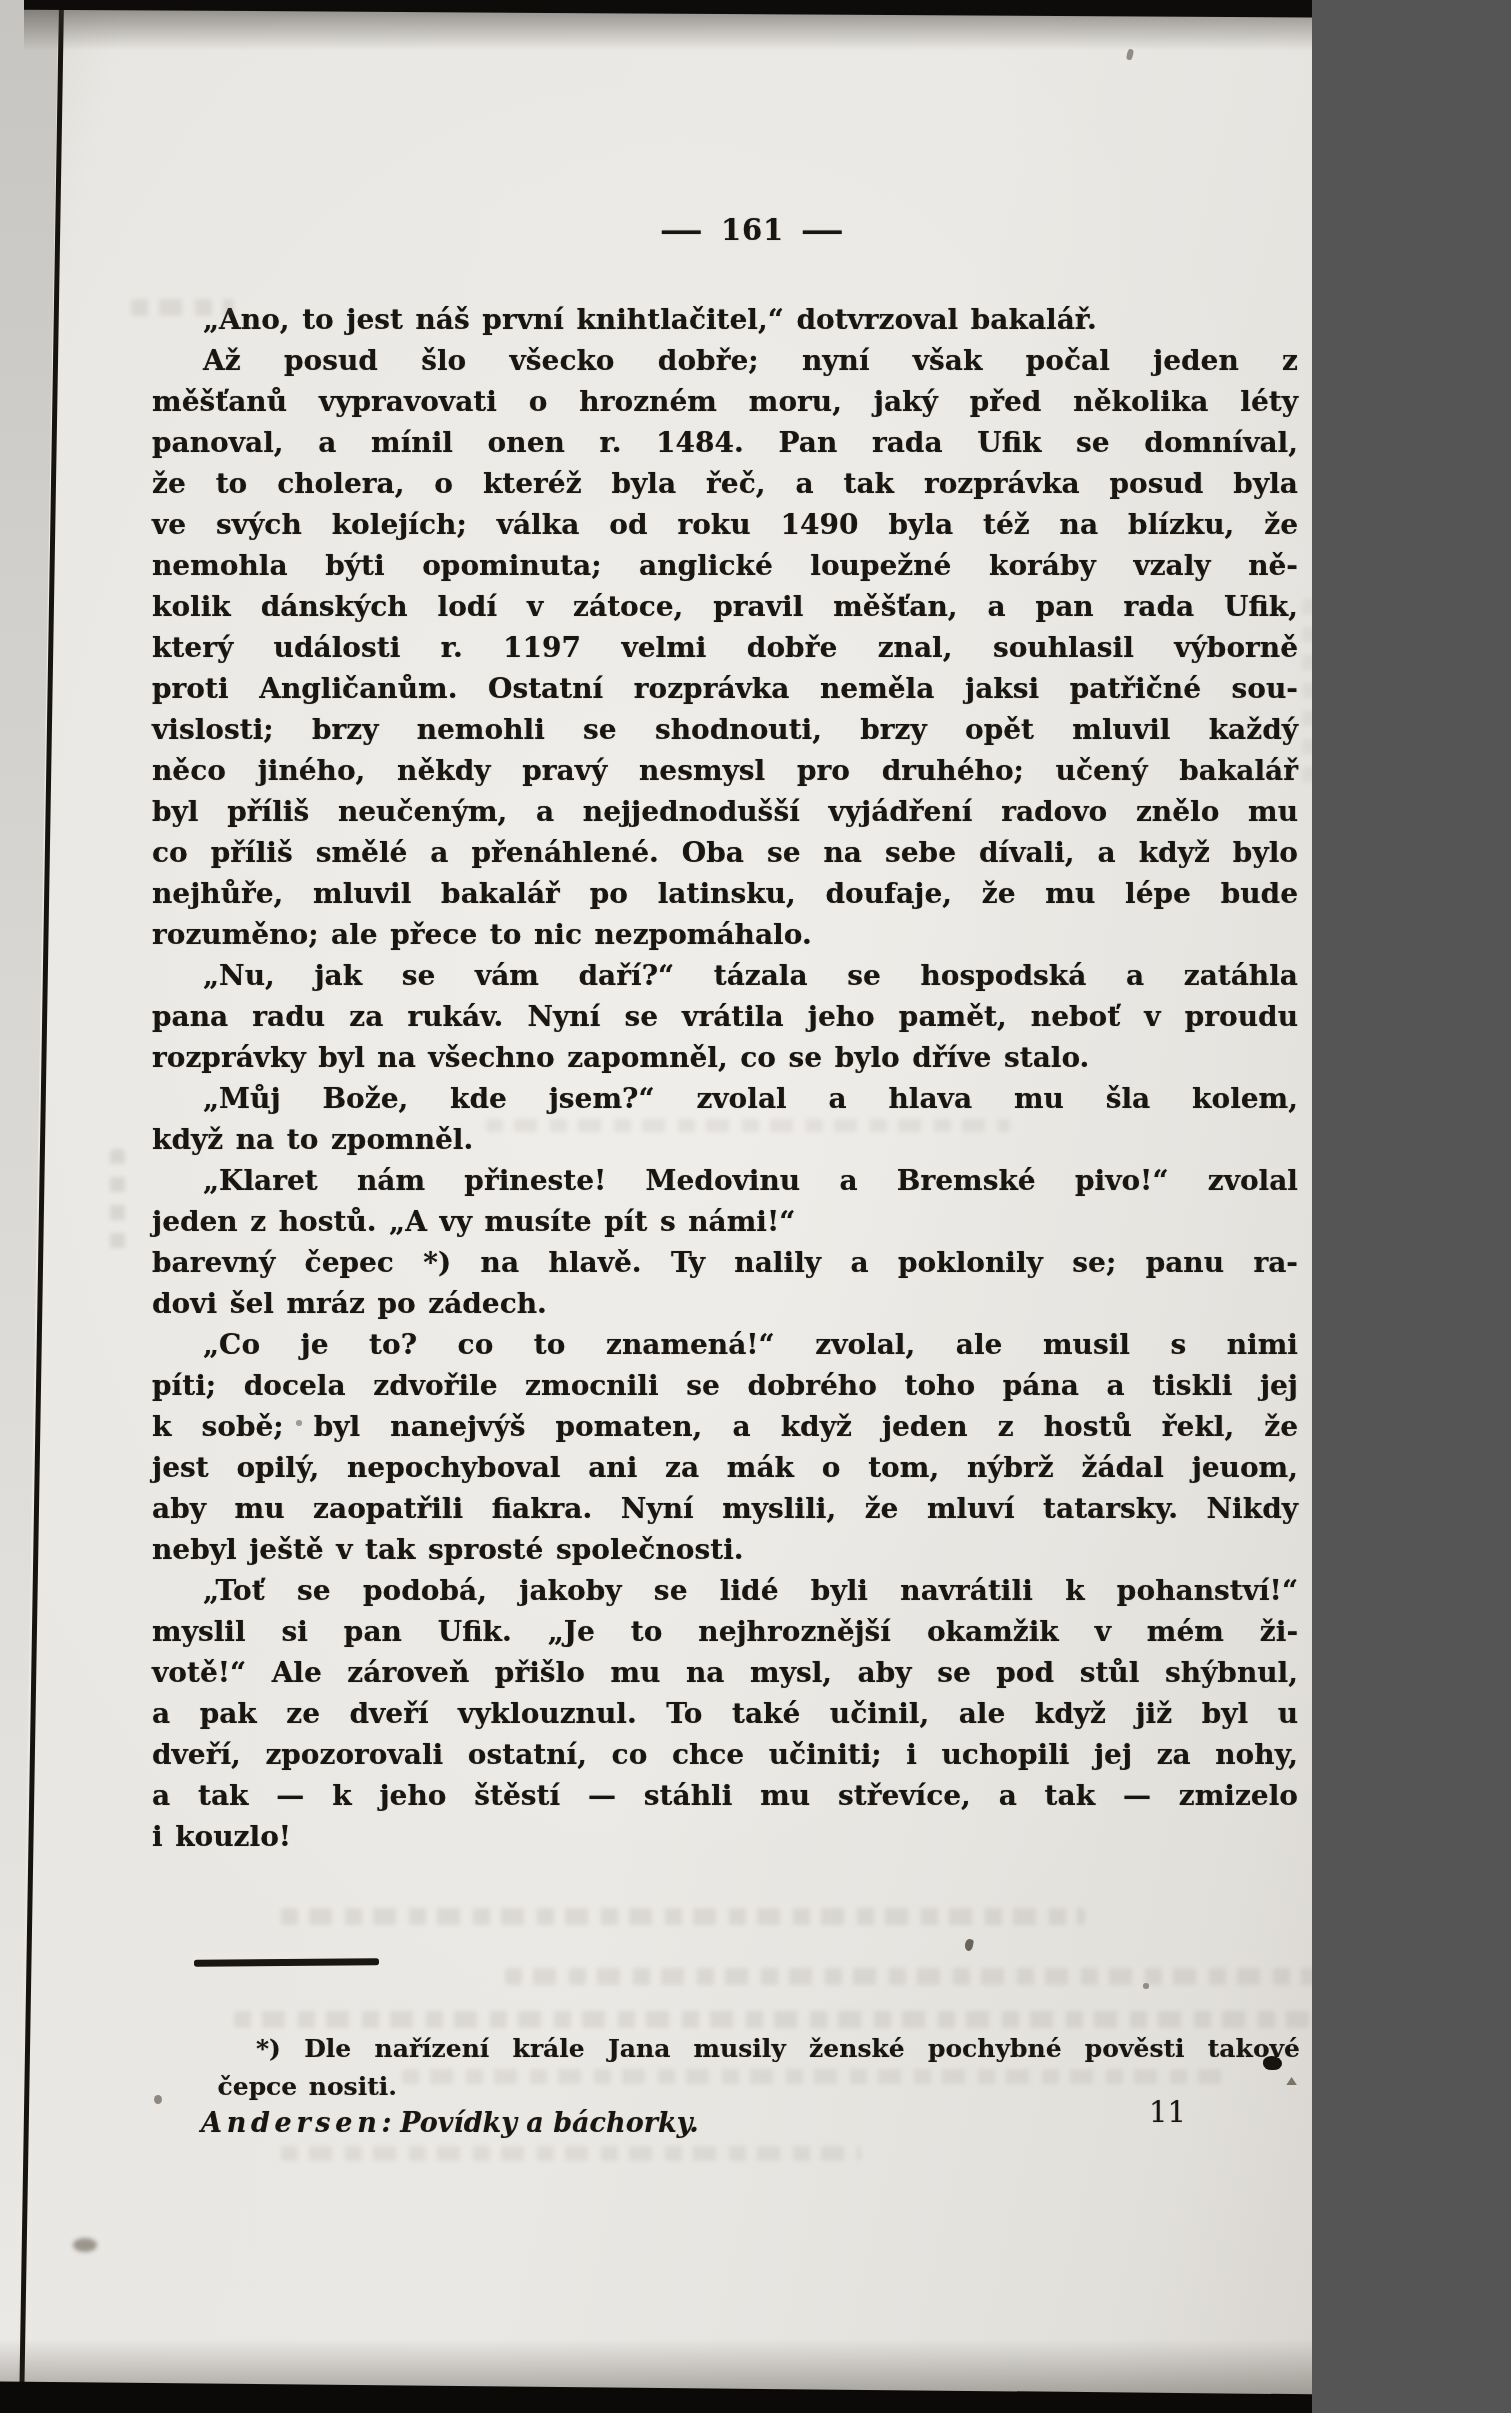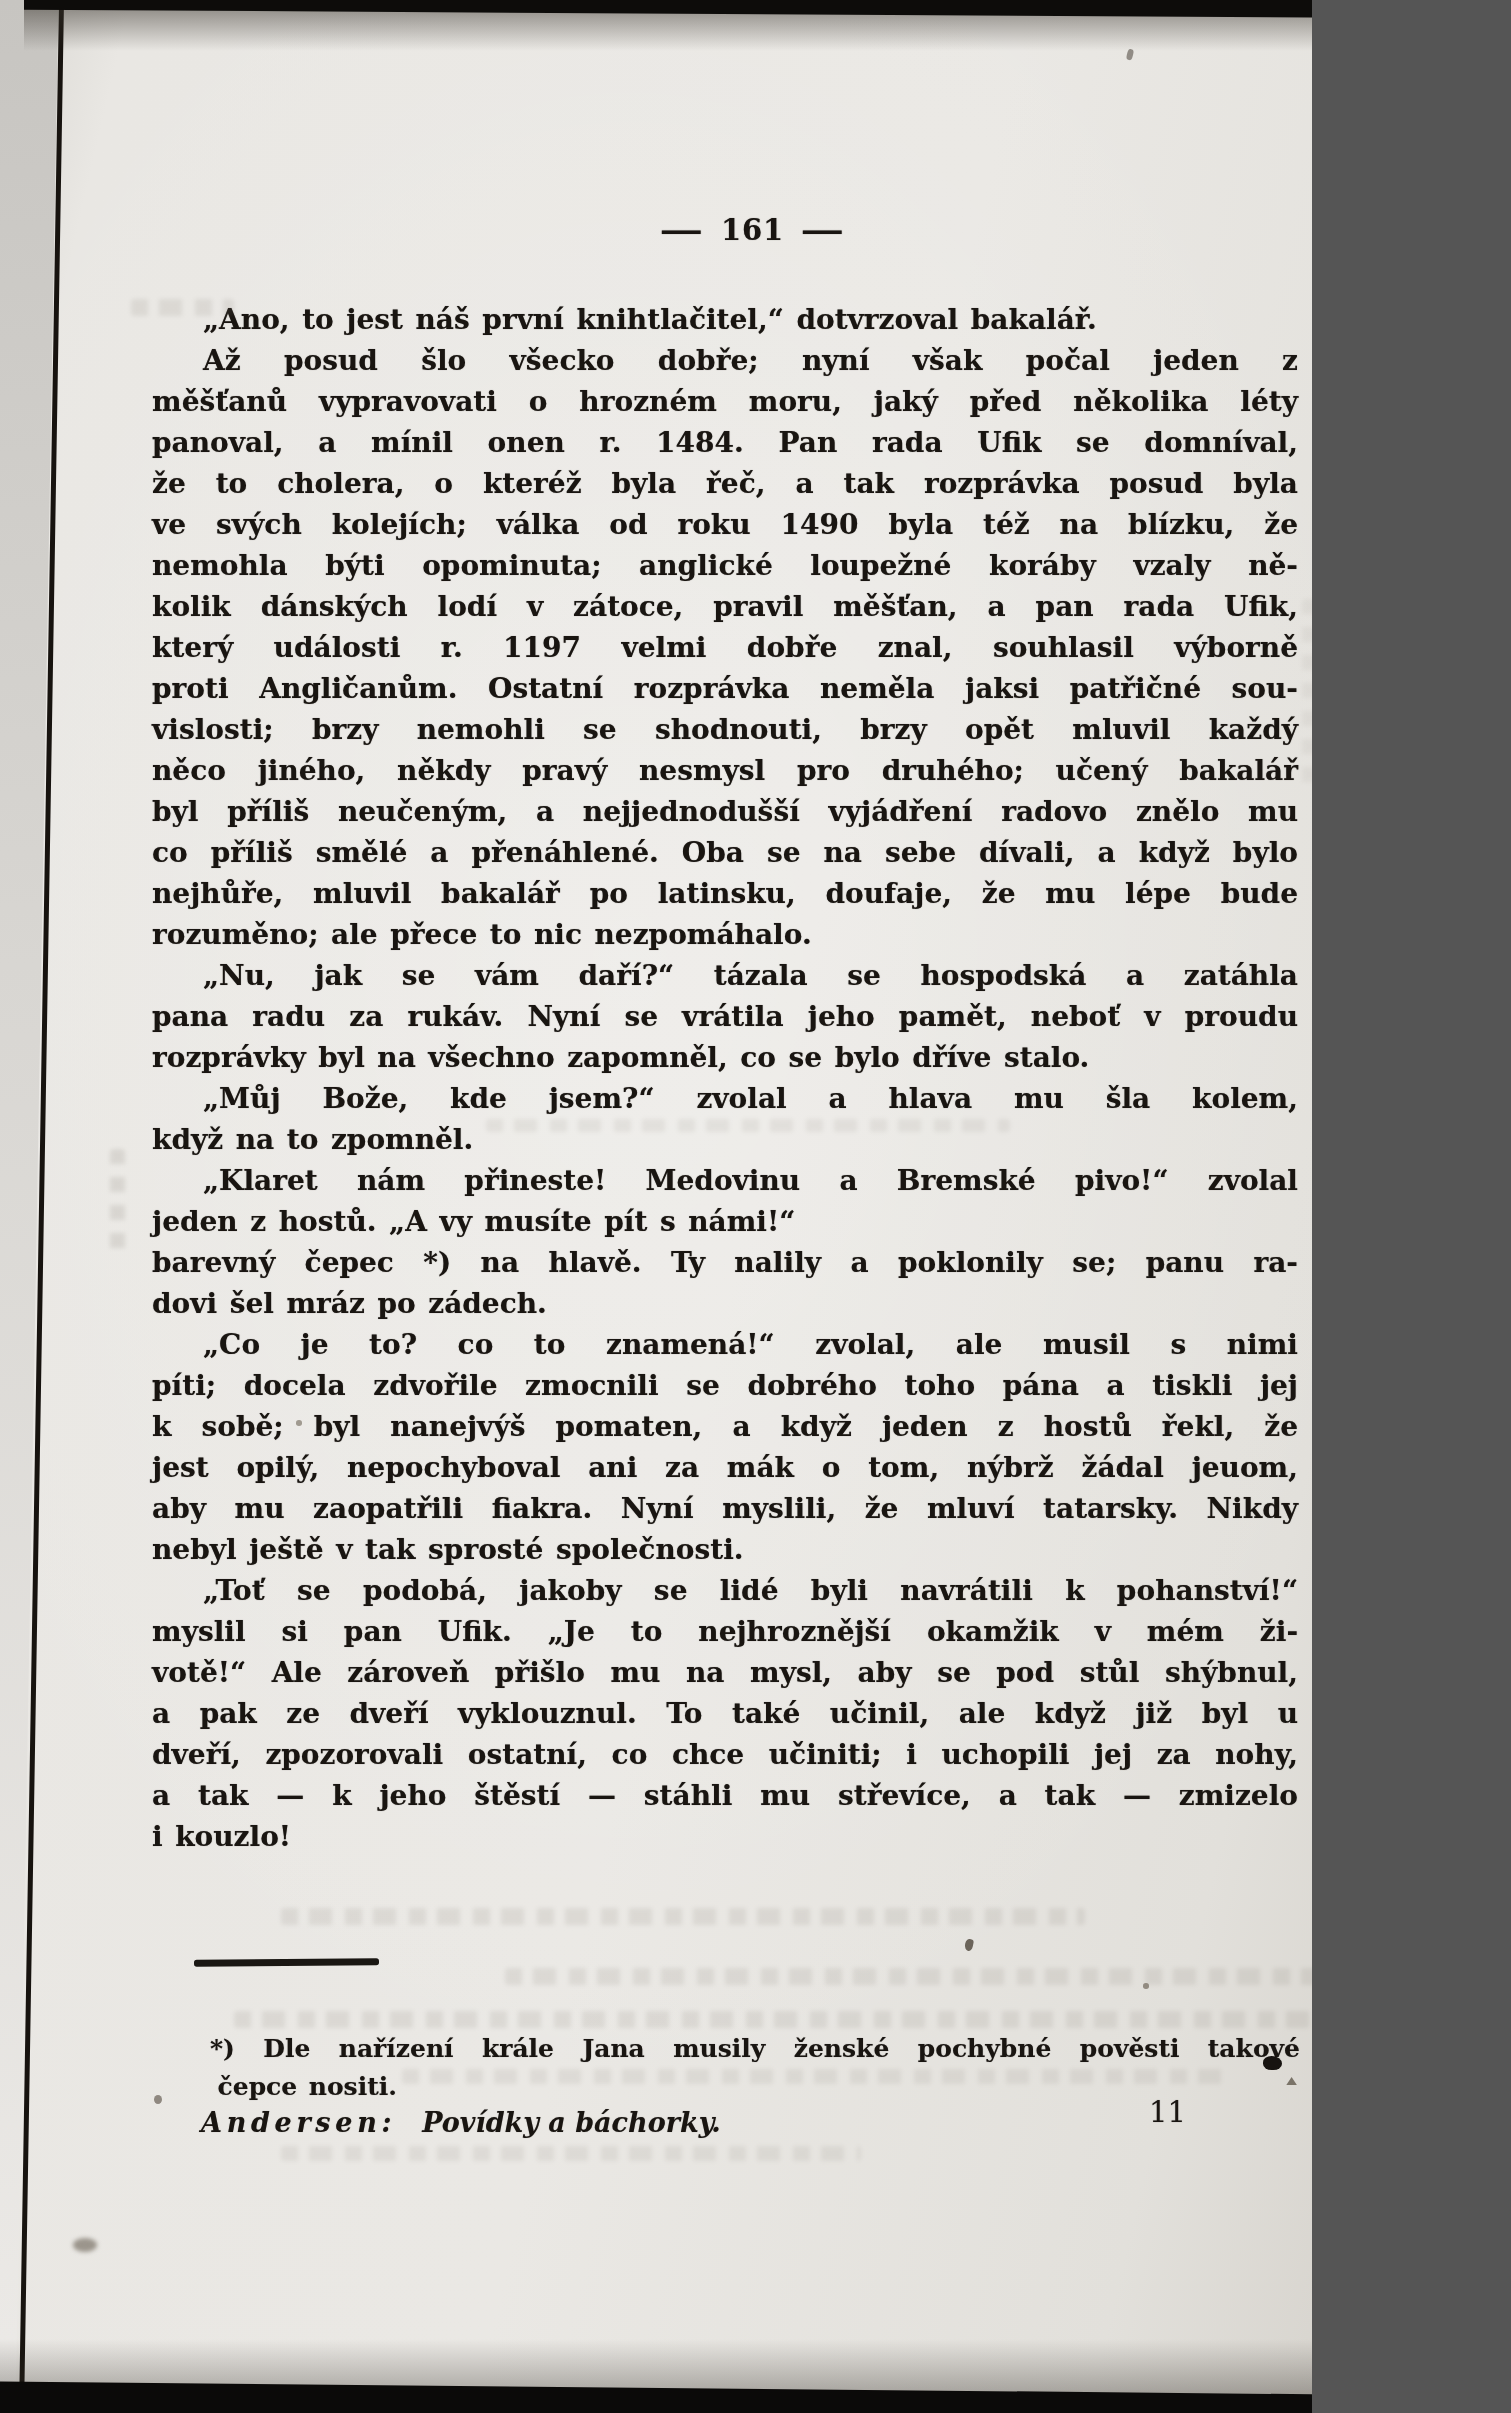--- a/index.html
+++ b/index.html
@@ -42,25 +42,25 @@
     text-shadow:0 0 0.9px rgba(25,21,17,.5);}
   #body-text .line{text-align:justify;text-align-last:justify;white-space:normal;}
   #body-text .line.end{text-align-last:left;}
   #body-text .line.indent{padding-left:51px;}
   
   #footnote-rule{position:absolute;left:194px;top:1959px;width:185px;height:6.5px;
     background:#1a1713;border-radius:2.8px;transform:rotate(-0.5deg);}
   #footnote{position:absolute;left:210px;top:2030px;width:1090px;
     font-size:25px;font-weight:bold;line-height:38px;word-spacing:2.8px;
     text-shadow:0 0 0.9px rgba(25,21,17,.45);}
-  #footnote .fline1{text-align:justify;text-align-last:justify;}
+  #footnote .fline1{text-align:justify;text-align-last:justify;margin-left:46px;}
   #footnote .fline2{padding-left:7.5px;}
   #signature-line{position:absolute;left:201px;top:2107px;font-size:27px;
     font-style:italic;font-weight:bold;text-shadow:0 0 0.9px rgba(25,21,17,.4);}
-  #signature-line .author{letter-spacing:4.7px;margin-right:26px;text-align:right;}
+  #signature-line .author{letter-spacing:4.7px;margin-right:4px;text-align:right;}
   #sheet-number{position:absolute;left:1149px;top:2095px;font-size:29px;font-weight:normal;
     text-shadow:0 0 0.9px rgba(25,21,17,.5);}
   
   .speck{position:absolute;}
   .bleed{position:absolute;opacity:.13;filter:blur(1.9px);border-radius:3.7px;
     background:repeating-linear-gradient(90deg,#7c756b 0 17px,transparent 17px 28px,#7c756b 28px 51px,transparent 51px 64px);}
   .bleed.vert{background:repeating-linear-gradient(180deg,#7c756b 0 15px,transparent 15px 28px);}
 </style>
 </head>
 <body>

